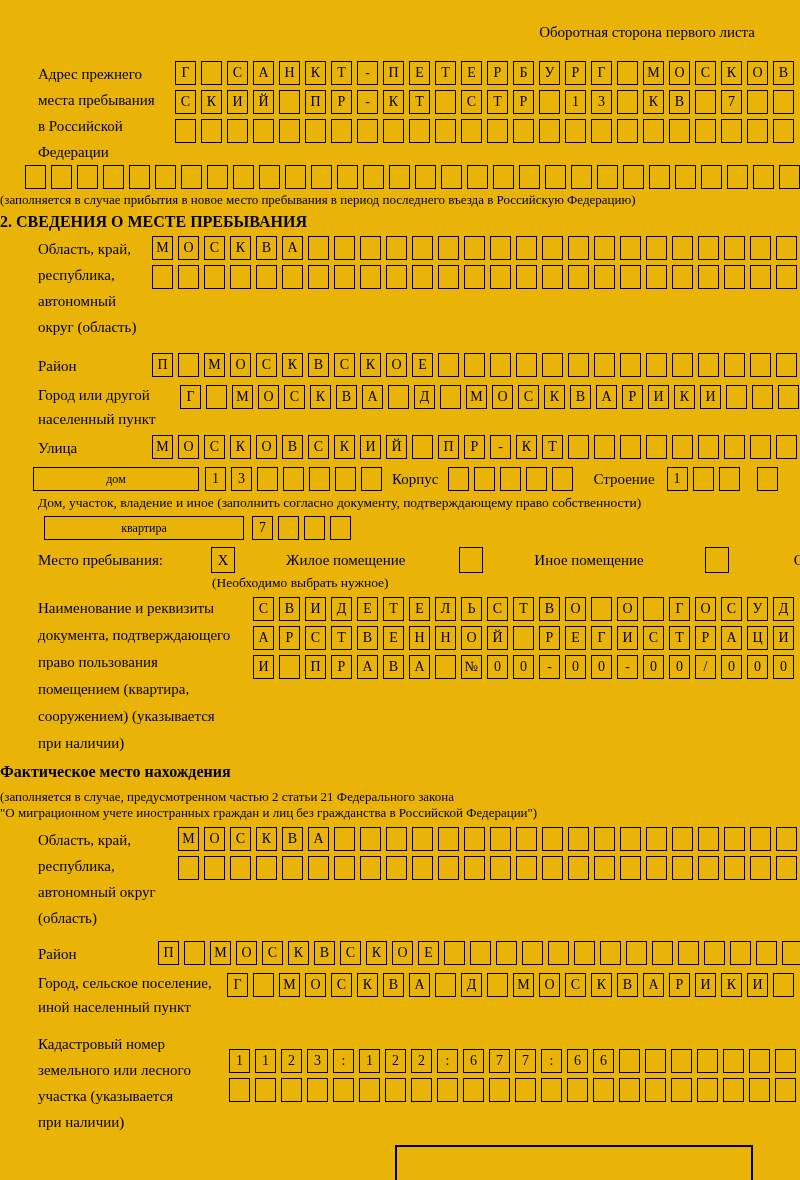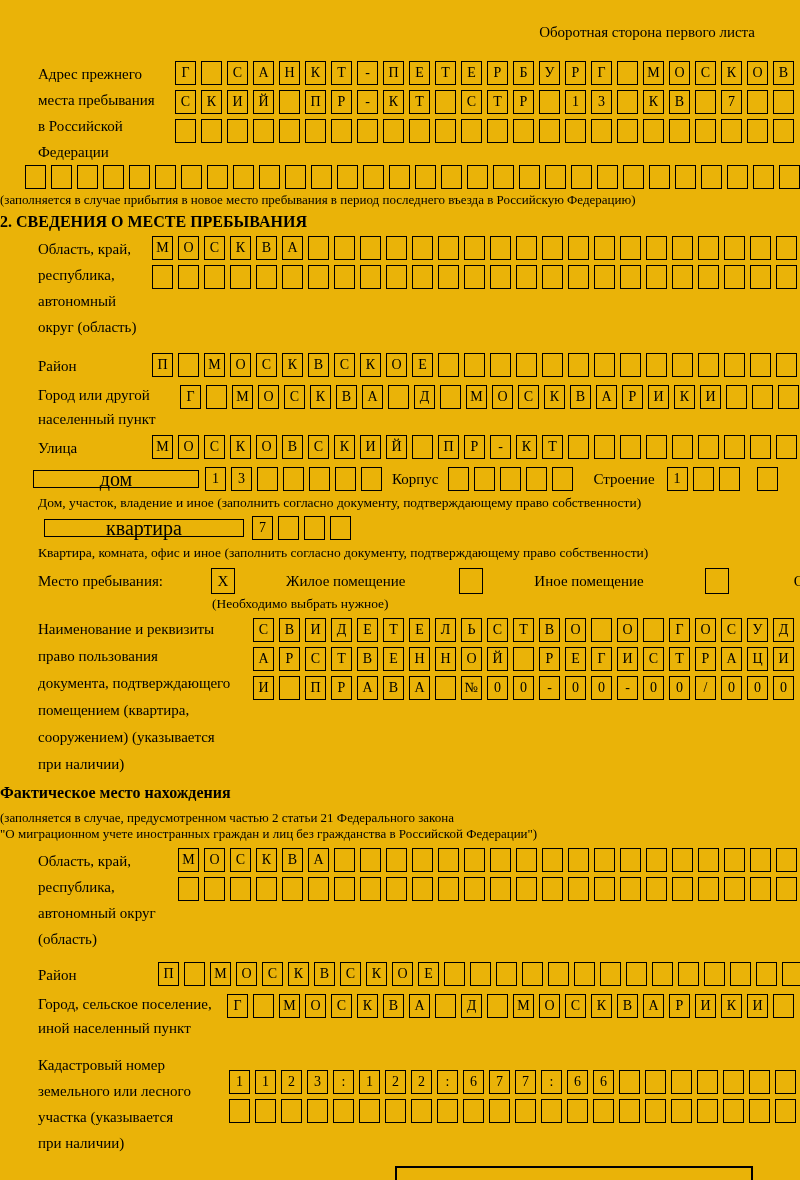--- a/index.html
+++ b/index.html
@@ -9,22 +9,22 @@
   .row{display:flex;align-items:flex-start;}
   .lbl{line-height:26px;flex:none;}
   .lbl2{line-height:27px;flex:none;}
   .rows{flex:none;}
   .rows .cellrow{margin-bottom:5px;}
   .cellrow{display:flex;gap:5px;flex:none;}
   .cell{width:21px;height:24px;border:1.6px solid #000;box-sizing:border-box;
         display:flex;align-items:center;justify-content:center;font-size:14px;flex:none;}
   .caption{text-align:left;font-size:13px;}
   .title{font-weight:bold;font-size:16px;}
-  .widebox{height:18px;border:1.6px solid #000;box-sizing:border-box;display:flex;
-           align-items:center;justify-content:center;flex:none;font-size:20px;}
+  .widebox{height:24px;border:1.6px solid #000;box-sizing:border-box;display:flex;
+           align-items:center;justify-content:center;flex:none;font-size:12px;}
   .inline-row{display:flex;align-items:center;gap:40px;}
   .inline-lbl{flex:none;}
   .chk{width:24px;height:26px;border:1.6px solid #000;box-sizing:border-box;flex:none;
        display:flex;align-items:center;justify-content:center;font-size:15px;}
   .stroenie-cells .cell:last-child{margin-left:12px;}
   .stamp-box{width:358px;height:175px;border:2px solid #000;box-sizing:border-box;}
 </style>
 </head>
 <body>
 
@@ -347,38 +347,37 @@
 
   <div class="inline-row" style="margin:5px 0 0 44px;gap:8px">
     <div class="widebox" style="width:200px">квартира</div>
     <div class="cellrow">
         <div class="cell">7</div>
         <div class="cell"></div>
         <div class="cell"></div>
         <div class="cell"></div>
       </div>
   </div>
-  <div style="margin:5px 0 0 38px;font-size:13.5px">Квартира, комната, офис и иное (заполнить согласно документу, подтверждающему право собственности)</div>
 
   <div class="inline-row" style="margin:7px 0 0 38px">
     <span class="inline-lbl">Место пребывания:</span>
     <span class="chk" style="margin-left:8px">X</span>
     <span class="inline-lbl" style="margin-left:11px">Жилое помещение</span>
     <span class="chk" style="margin-left:14px"></span>
     <span class="inline-lbl" style="margin-left:11px">Иное помещение</span>
     <span class="chk" style="margin-left:21px"></span>
     <span class="inline-lbl" style="margin-left:25px">Организация</span>
   </div>
   <div style="margin:2px 0 0 212px;font-size:13.5px">(Необходимо выбрать нужное)</div>
 
   <div class="row" style="margin:4px 0 0 38px">
     <div class="lbl2" style="width:215px">
       <div>Наименование и реквизиты</div>
+      <div>документа, подтверждающего</div>
       <div>право пользования</div>
-      <div>документа, подтверждающего</div>
       <div>помещением (квартира,</div>
       <div>сооружением) (указывается</div>
       <div>при наличии)</div>
     </div>
     <div class="rows" style="margin-top:2px">
       <div class="cellrow">
           <div class="cell">С</div>
           <div class="cell">В</div>
           <div class="cell">И</div>
           <div class="cell">Д</div>

